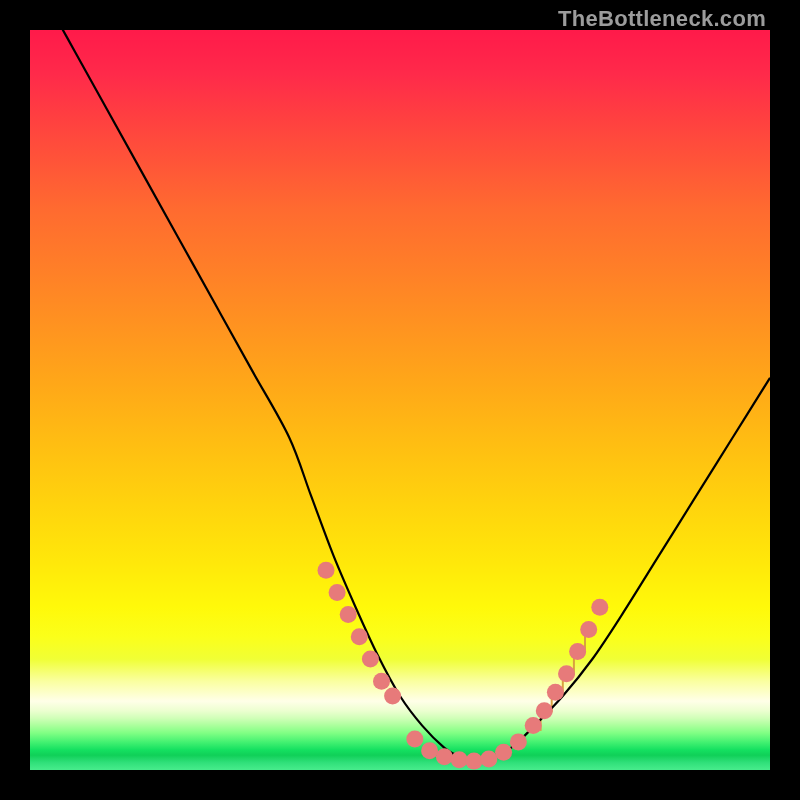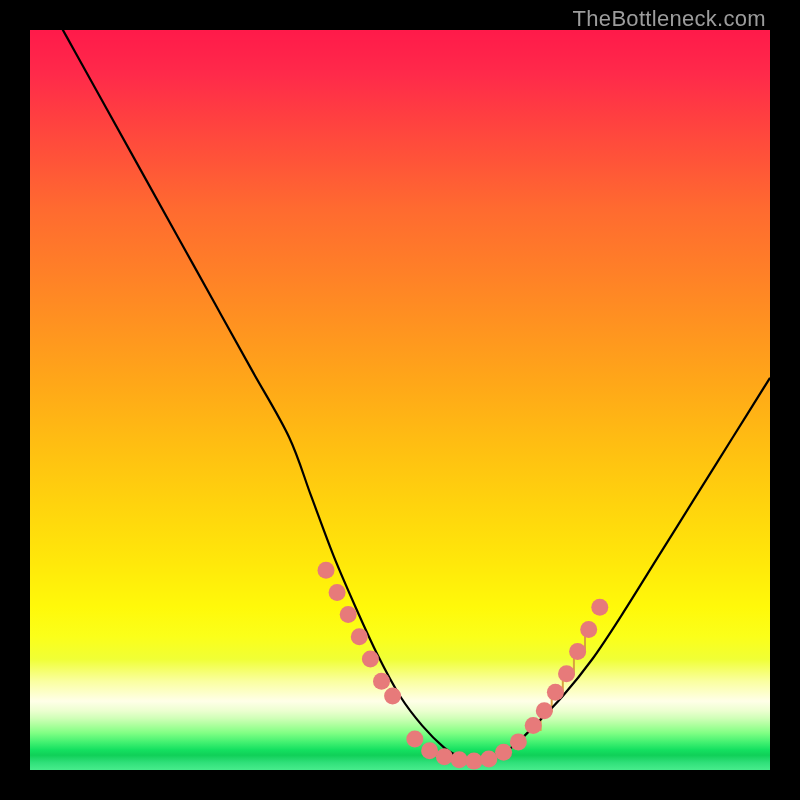--- a/index.html
+++ b/index.html
@@ -50,21 +50,21 @@
       #30e07a 99%,
       #48ec8c 100%
     );
   }
   .watermark {
     position: absolute;
     top: 6px;
     right: 34px;
     color: #9c9c9c;
     font-size: 22px;
-    font-weight: 400;
+    font-weight: 700;
     letter-spacing: 0.3px;
   }
   svg.curve {
     position: absolute;
     left: 0;
     top: 0;
     width: 740px;
     height: 740px;
   }
 </style>

